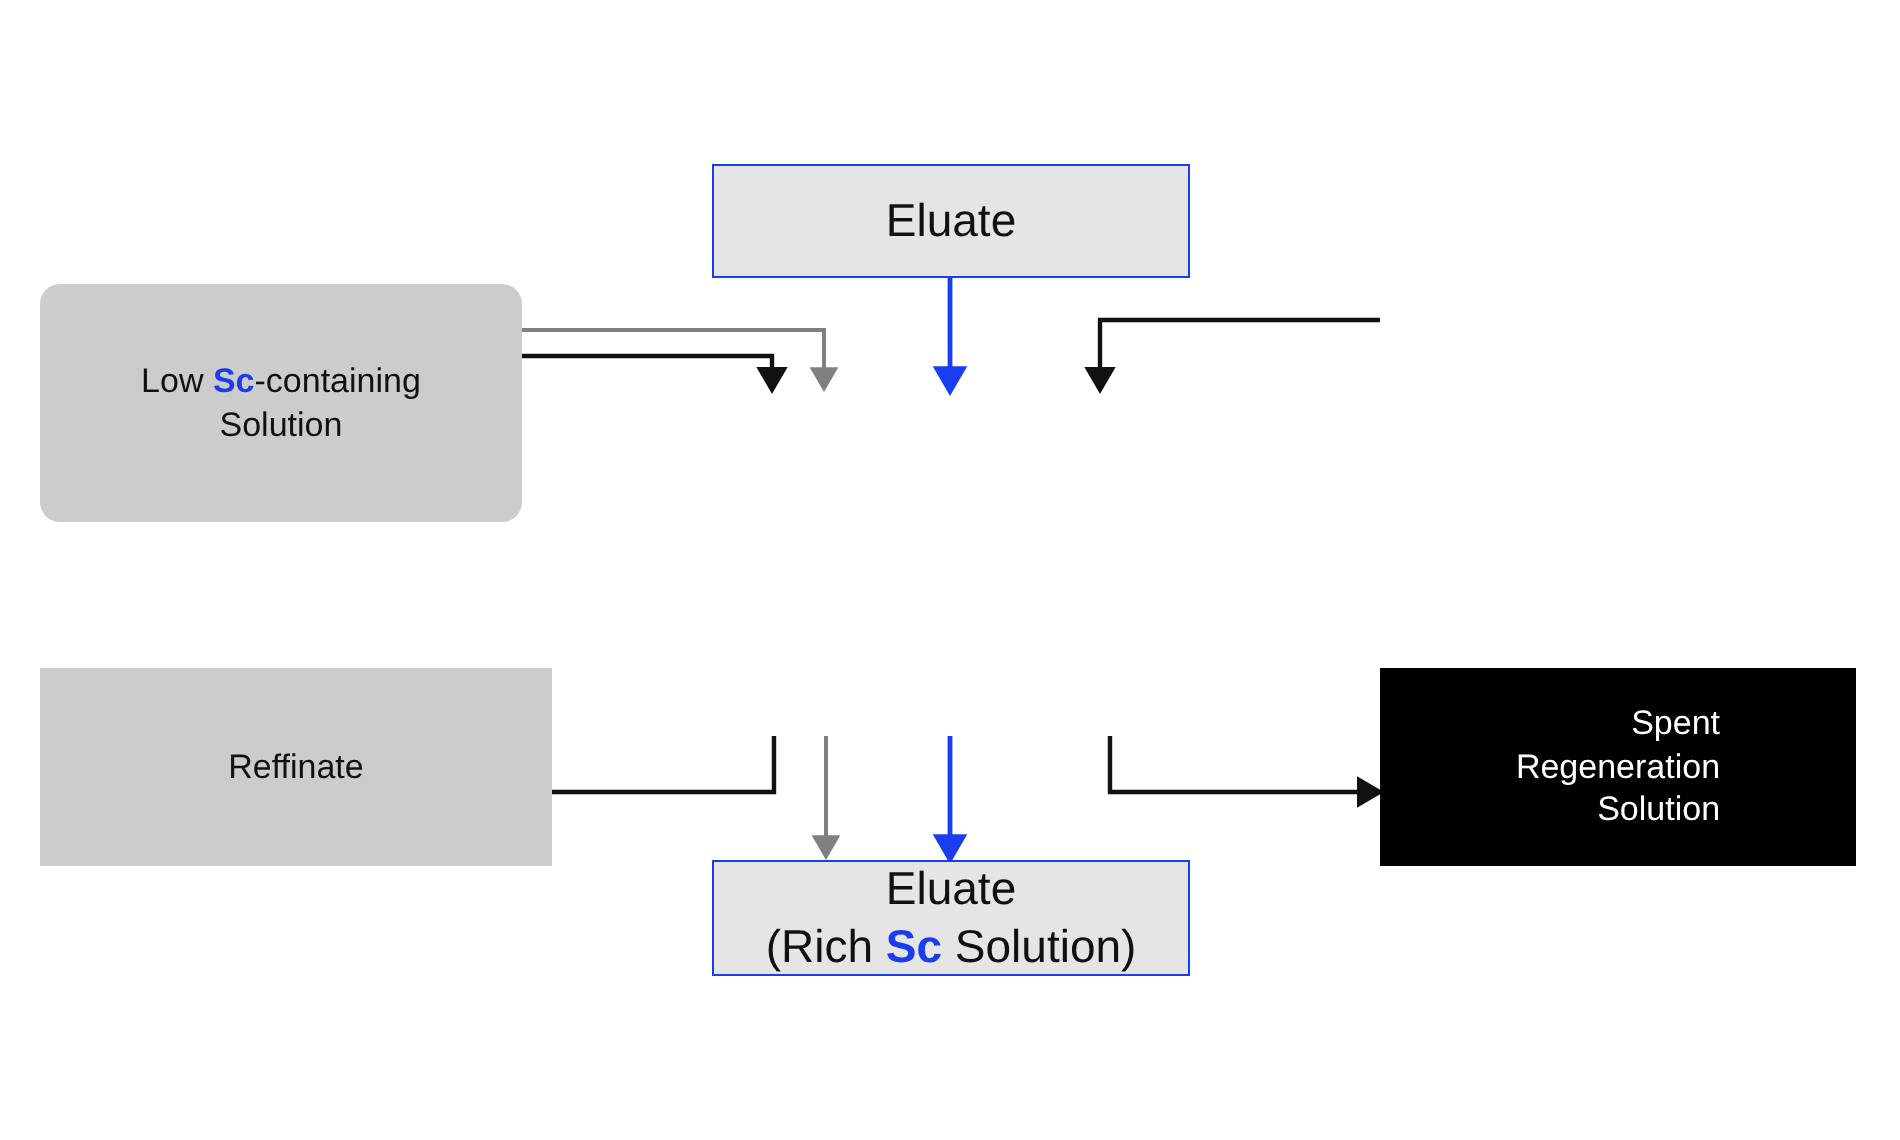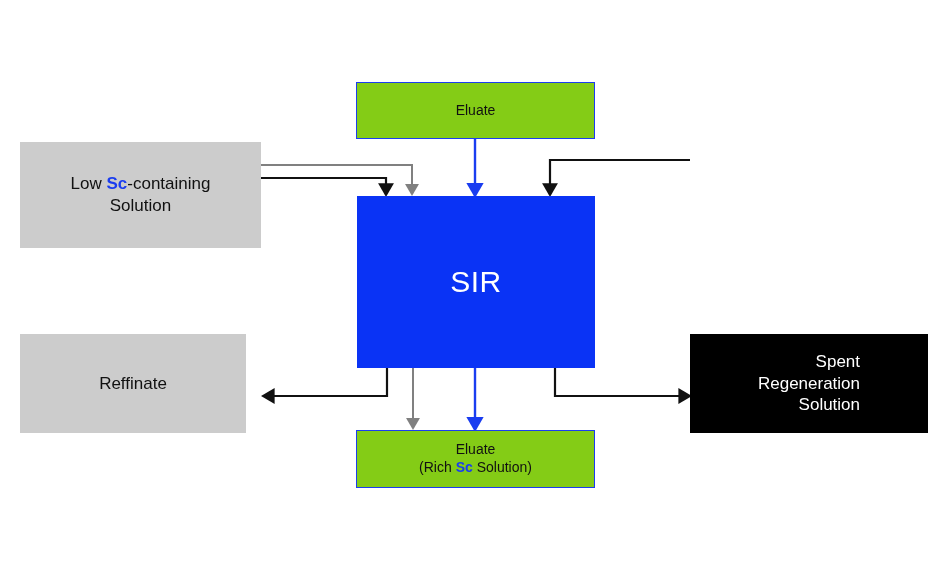--- a/index.html
+++ b/index.html
@@ -34,23 +34,23 @@
   }
   
   .box-black {
     background: #000000;
     color: #ffffff;
     font-size: 17px;
     border: none;
   }
   
   .box-outline {
-    background: #84cc16;
+    background: #e5e5e5;
     color: #111111;
-    font-size: 14px;
+    font-size: 23px;
     border: 1.5px solid #1a3df0;
   }
   
   .box-sir {
     background: #0a33f5;
     color: #ffffff;
     font-size: 30px;
     letter-spacing: 0.5px;
     border: none;
   }
@@ -96,35 +96,32 @@
 
     <path d="M387,368 L387,396 L272,396" fill="none" stroke="#111111" stroke-width="2.2" marker-end="url(#ah-black)"></path>
 
     <path d="M413,368 L413,420" fill="none" stroke="#808080" stroke-width="2" marker-end="url(#ah-gray)"></path>
 
     <path d="M475,368 L475,420" fill="none" stroke="#1a3df0" stroke-width="2.4" marker-end="url(#ah-blue)"></path>
 
     <path d="M555,368 L555,396 L681,396" fill="none" stroke="#111111" stroke-width="2.2" marker-end="url(#ah-black)"></path>
   </svg>
 
-  <div class="box box-gray" style="left:20px; top:142px; width:241px; height:106px;">
+  <div class="box box-gray" style="left:20px; top:142px; width:241px; height:119px;border-radius:10px;">
     <span class="lbl-inner"><span>Low </span><span class="sc">Sc</span><span>-containing
 Solution</span></span>
   </div>
 
   <div class="box box-outline" style="left:356px; top:82px; width:239px; height:57px;">
     <span>Eluate</span>
   </div>
 
 
-  <div class="box box-sir" style="left:357px; top:196px; width:238px; height:172px;">
-    <span>SIR</span>
-  </div>
 
-  <div class="box box-gray" style="left:20px; top:334px; width:226px; height:99px;">
+  <div class="box box-gray" style="left:20px; top:334px; width:256px; height:99px;">
     <span>Reffinate</span>
   </div>
 
   <div class="box box-outline" style="left:356px; top:430px; width:239px; height:58px;">
     <span class="lbl-inner"><span>Eluate</span><br><span>(Rich </span><span class="sc">Sc</span><span> Solution)</span></span>
   </div>
 
   <div class="box box-black" style="left:690px; top:334px; width:238px; height:99px;text-align:right;">
     <span>Spent
 Regeneration

